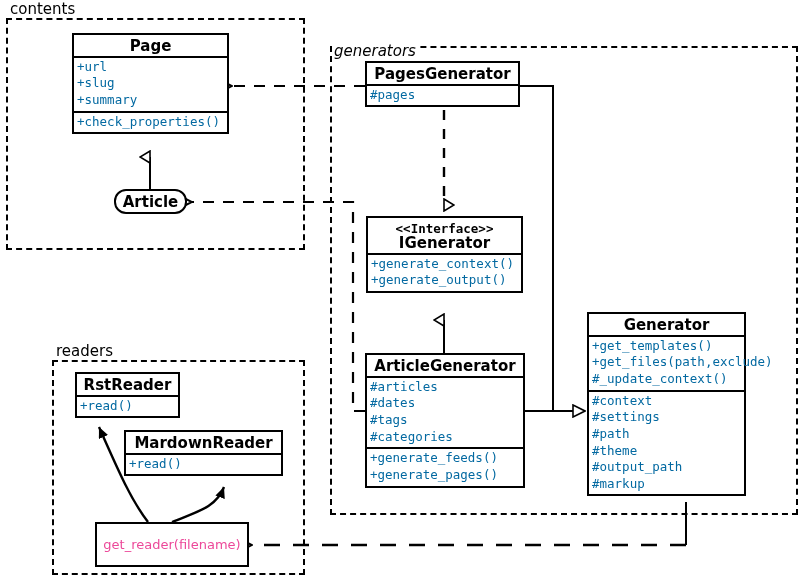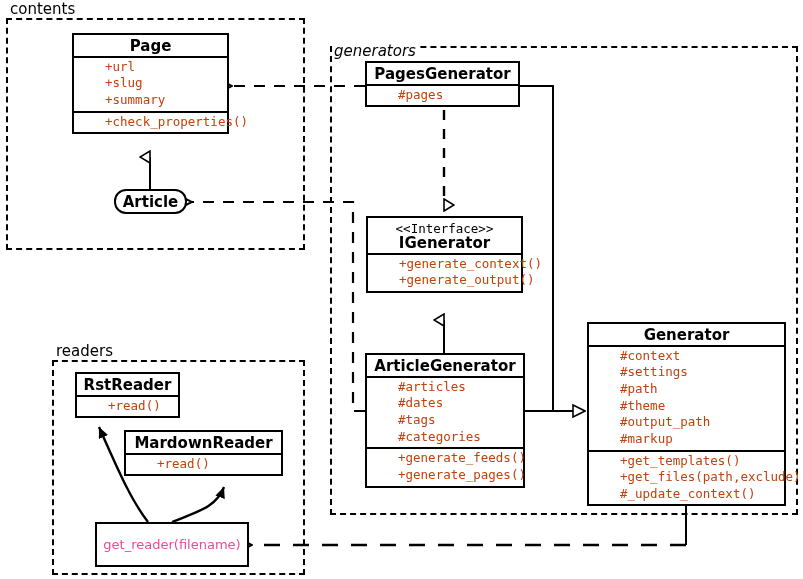--- a/index.html
+++ b/index.html
@@ -55,42 +55,41 @@
     font-weight: bold;
     font-size: 15px;
     text-align: center;
     color: #000;
     padding: 4px 4px 1px 4px;
     line-height: 1.05;
     white-space: nowrap;
   }
   .cls-stereo {
     font-family: "DejaVu Sans Mono", monospace;
-    font-weight: normal;
+    font-weight: bold;
     font-size: 12.5px;
     text-align: center;
     color: #000;
     padding: 4px 4px 0 4px;
     line-height: 1.1;
     white-space: nowrap;
   }
   .cls-sep {
     border-top: 2px solid #000;
   }
   .cls-sec {
     padding: 1px 0 2px 0;
   }
   .cls-sec .row {
     font-family: "DejaVu Sans Mono", monospace;
     font-size: 12.5px;
-    color: #c2410c;
+    color: #0369a1;
     padding: 0 2px 0 3px;
     line-height: 1.33;
     white-space: nowrap;
-    margin-left: 28px;
   }
   .plain-box {
     position: absolute;
     box-sizing: border-box;
     border: 2px solid #000;
     background: #fff;
     display: flex;
     align-items: center;
     justify-content: center;
   }
@@ -212,35 +211,35 @@
       <div class="row">#dates</div>
       <div class="row">#tags</div>
       <div class="row">#categories</div>
     </div>
     <div class="cls-sec cls-sep">
       <div class="row">+generate_feeds()</div>
       <div class="row">+generate_pages()</div>
     </div>
   </div>
 
-  <div class="cls" style="left:587px; top:322px; width:199px;">
+  <div class="cls" style="left:587px; top:312px; width:159px;">
     <div class="cls-name">Generator</div>
+    <div class="cls-sec cls-sep">
+      <div class="row">+get_templates()</div>
+      <div class="row">+get_files(path,exclude)</div>
+      <div class="row">#_update_context()</div>
+    </div>
     <div class="cls-sec cls-sep">
       <div class="row">#context</div>
       <div class="row">#settings</div>
       <div class="row">#path</div>
       <div class="row">#theme</div>
       <div class="row">#output_path</div>
       <div class="row">#markup</div>
     </div>
-    <div class="cls-sec cls-sep">
-      <div class="row">+get_templates()</div>
-      <div class="row">+get_files(path,exclude)</div>
-      <div class="row">#_update_context()</div>
-    </div>
   </div>
 
   <div class="cls" style="left:75px; top:372px; width:105px;">
     <div class="cls-name">RstReader</div>
     <div class="cls-sec cls-sep">
       <div class="row">+read()</div>
     </div>
   </div>
 
   <div class="cls" style="left:124px; top:430px; width:159px;">

